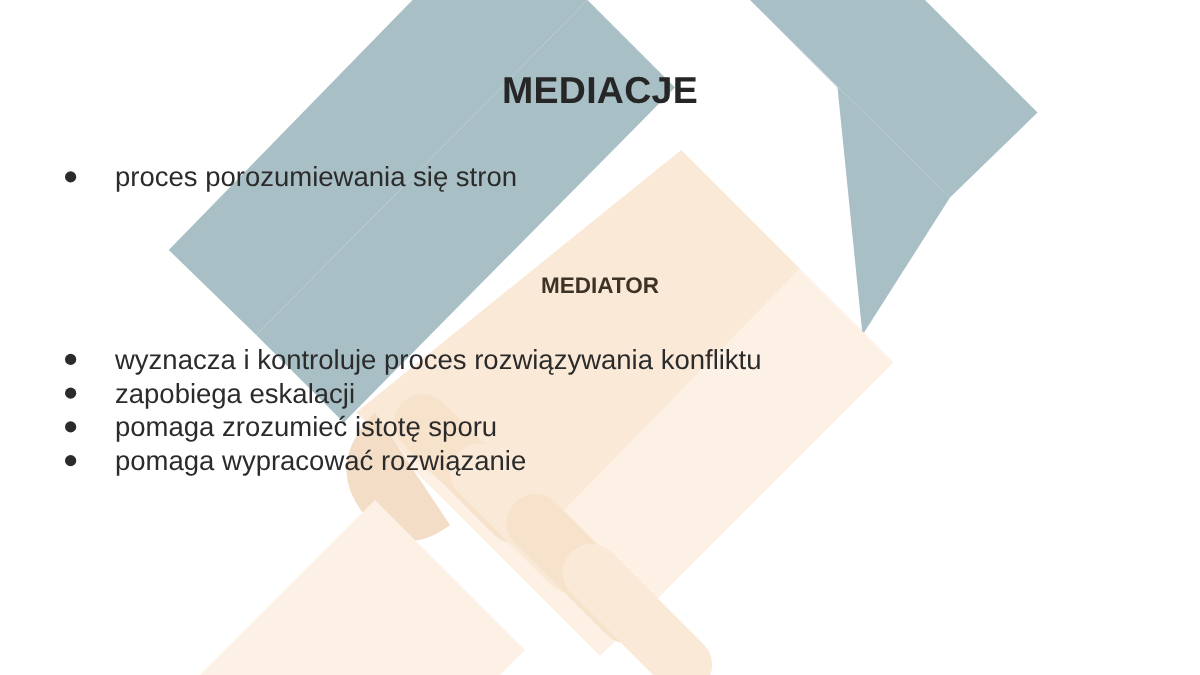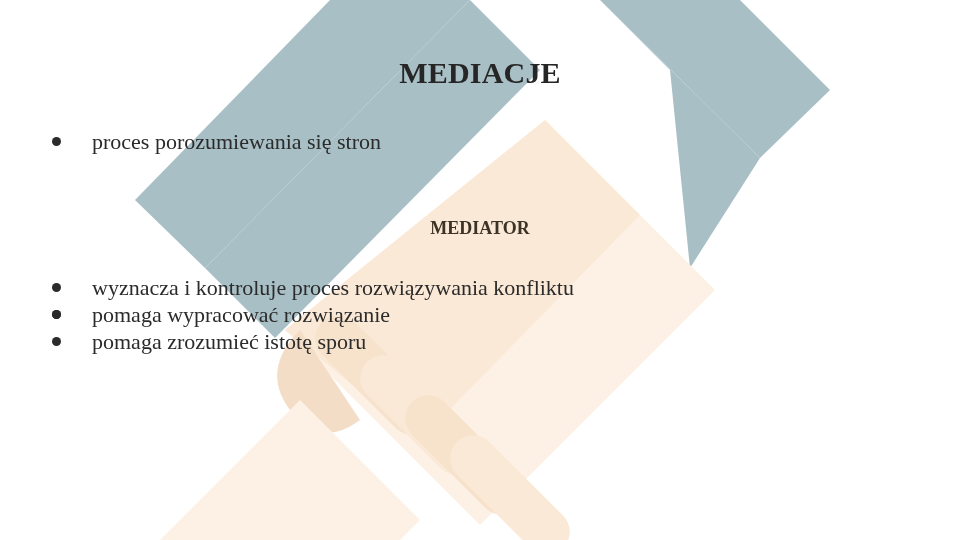--- a/index.html
+++ b/index.html
@@ -31,21 +31,20 @@
     pointer-events: none;
   }
 
   
   .content {
     position: absolute;
     left: 0;
     top: 0;
     width: 953px;
     height: 540px;
-    font-family: Liberation Serif, serif;
   }
 
   .title {
     position: absolute;
     left: 0;
     top: 56px;
     width: 960px;
     text-align: center;
     font-size: 30px;
     font-weight: bold;
@@ -139,25 +138,26 @@
 
     <div class="subtitle">MEDIATOR</div>
 
     <ul class="bullets group-2">
       <li>
         <span class="dot"></span>
         <span class="txt">wyznacza i kontroluje proces rozwiązywania konfliktu</span>
       </li>
       <li>
         <span class="dot"></span>
+        <span class="txt">zapobiega eskalacji</span>
+      </li>
+      <li>
+        <span class="dot"></span>
+        <span class="txt">pomaga zrozumieć istotę sporu</span>
       </li>
       <li>
         <span class="dot"></span>
         <span class="txt">pomaga wypracować rozwiązanie</span>
-      </li>
-      <li>
-        <span class="dot"></span>
-        <span class="txt">pomaga zrozumieć istotę sporu</span>
       </li>
     </ul>
 
   </div>
 </div>
 
 </body></html>

